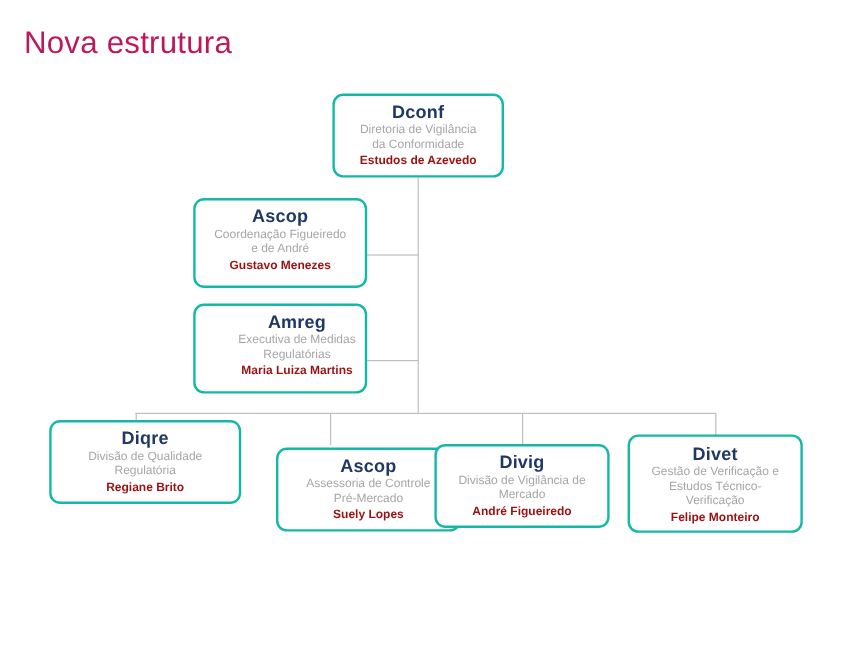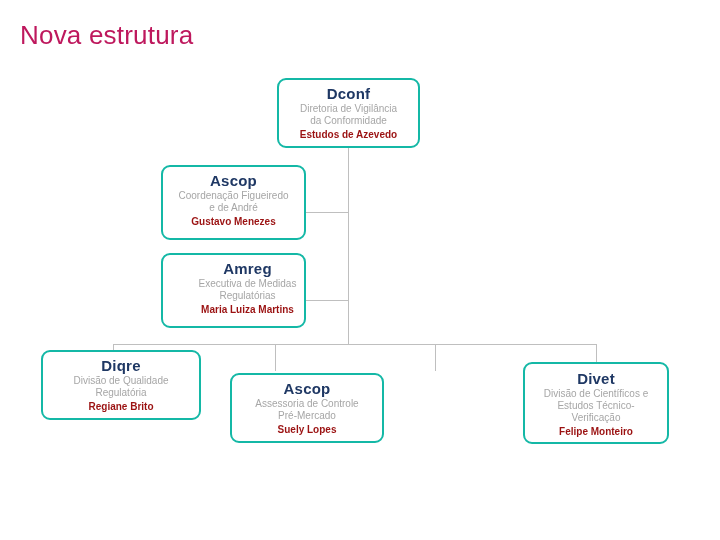--- a/index.html
+++ b/index.html
@@ -131,22 +131,28 @@
     <span class="person">Regiane Brito</span>
   </div>
 
   <div class="node" id="node-ascop">
     <span class="code">Ascop</span>
     <span class="desc">Assessoria de Controle</span>
     <span class="desc">Pré-Mercado</span>
     <span class="person">Suely Lopes</span>
   </div>
 
+  <div class="node" id="node-divig">
+    <span class="code">Divig</span>
+    <span class="desc">Divisão de Vigilância de</span>
+    <span class="desc">Mercado</span>
+    <span class="person">André Figueiredo</span>
+  </div>
 
   <div class="node" id="node-divet">
     <span class="code">Divet</span>
-    <span class="desc">Divisão de Científicos e</span>
+    <span class="desc">Gestão de Verificação e</span>
     <span class="desc">Estudos Técnico-</span>
     <span class="desc">Verificação</span>
     <span class="person">Felipe Monteiro</span>
   </div>
 
 </div>
 
 </body></html>

